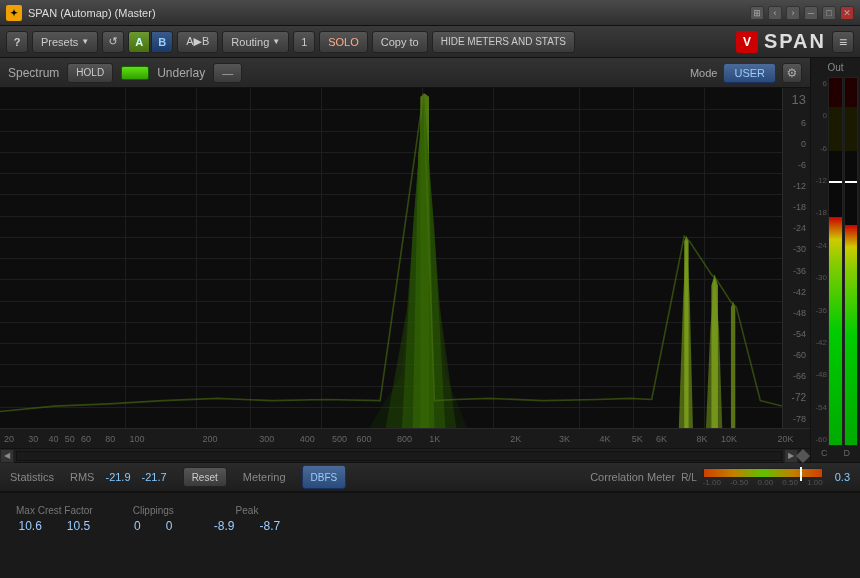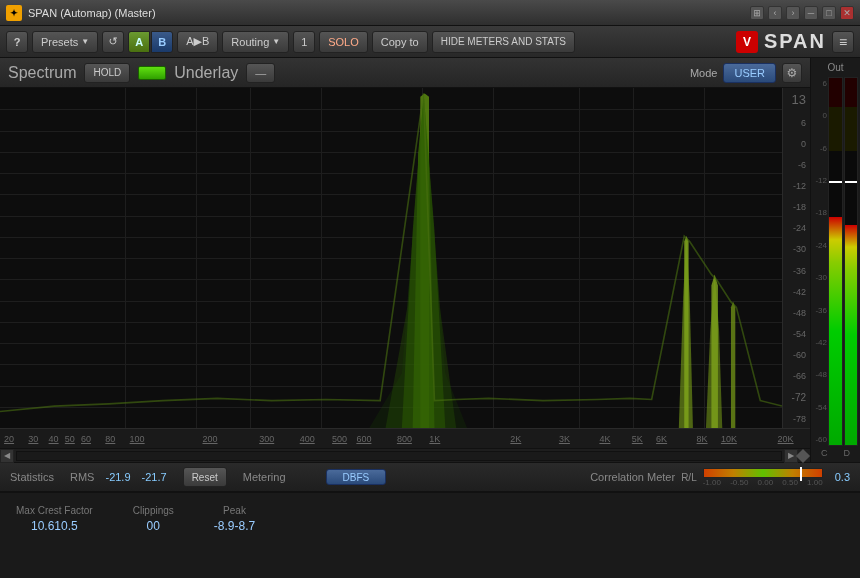--- a/index.html
+++ b/index.html
@@ -134,21 +134,21 @@
     
     #spectrum-toolbar {
       height: 30px;
       background: linear-gradient(to bottom, #333, #252525);
       display: flex;
       align-items: center;
       padding: 0 8px;
       gap: 8px;
       border-bottom: 1px solid #111;
     }
-    .spec-label { font-size: 16px; color: #aaa; }
+    .spec-label { font-size: 12px; color: #aaa; }
     .hold-btn {
       height: 20px; padding: 0 8px;
       background: linear-gradient(to bottom, #555, #3a3a3a);
       border: 1px solid #222; border-radius: 3px;
       color: #ccc; font-size: 10px; cursor: pointer;
     }
     .green-led {
       width: 28px; height: 14px;
       background: linear-gradient(to bottom, #60e010, #30a000);
       border-radius: 2px;
@@ -206,21 +206,20 @@
       display: flex;
       align-items: center;
       padding: 0 0 0 10px;
       border-top: 1px solid #2a2a2a;
       position: relative;
     }
     .x-label {
       font-size: 9px;
       color: #666;
       position: absolute;
-      text-decoration: underline;
     }
 
     
     #scrollbar {
       height: 14px;
       background: #1e1e1e;
       display: flex;
       align-items: center;
       border-top: 1px solid #111;
     }
@@ -271,24 +270,24 @@
     }
     .stat-label { font-size: 11px; color: #888; }
     .stat-value { font-size: 11px; color: #8cf; margin-left: 4px; }
     .reset-btn {
       height: 20px; padding: 0 8px;
       background: linear-gradient(to bottom, #555, #3a3a3a);
       border: 1px solid #222; border-radius: 3px;
       color: #ccc; font-size: 10px; cursor: pointer;
     }
     .dbfs-btn {
-      height: 16px; padding: 0 16px;
+      height: 24px; padding: 0 8px;
       background: linear-gradient(to bottom, #4a6a9a, #2a4a7a);
       border: 1px solid #1a3060; border-radius: 3px;
-      color: #9cf; font-size: 10px; cursor: pointer; margin-left: 24px;
+      color: #9cf; font-size: 10px; cursor: pointer;
     }
     .corr-label { font-size: 11px; color: #888; }
     .corr-meter-wrap { display: flex; flex-direction: column; align-items: center; }
     #corr-meter {
       width: 120px; height: 10px;
       background: linear-gradient(to right, #d04000 0%, #c08000 25%, #60c000 50%, #c08000 75%, #d04000 100%);
       border: 1px solid #222;
       position: relative;
       border-radius: 1px;
     }
@@ -314,21 +313,21 @@
       height: 52px;
       background: #1a1a1a;
       display: flex;
       align-items: center;
       padding: 0 16px;
       gap: 40px;
       border-top: 1px solid #111;
     }
     .bstat-group { display: flex; flex-direction: column; align-items: center; }
     .bstat-title { font-size: 10px; color: #777; margin-bottom: 3px; }
-    .bstat-values { display: flex; gap: 0; justify-content: center; }
+    .bstat-values { display: flex; gap: 25px; justify-content: center; }
     .bstat-val { font-size: 12px; color: #9cf; }
 
     
     .grid-line-h {
       position: absolute;
       left: 0; right: 0;
       height: 1px;
       background: #1e1e1e;
     }
     .grid-line-v {

